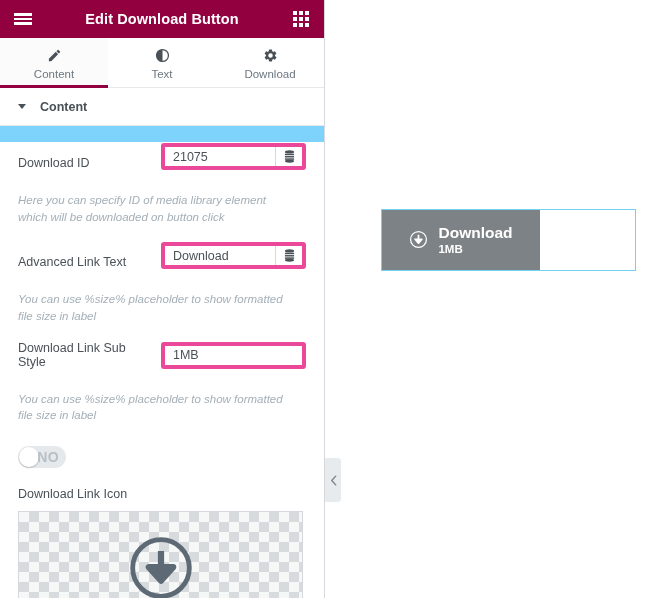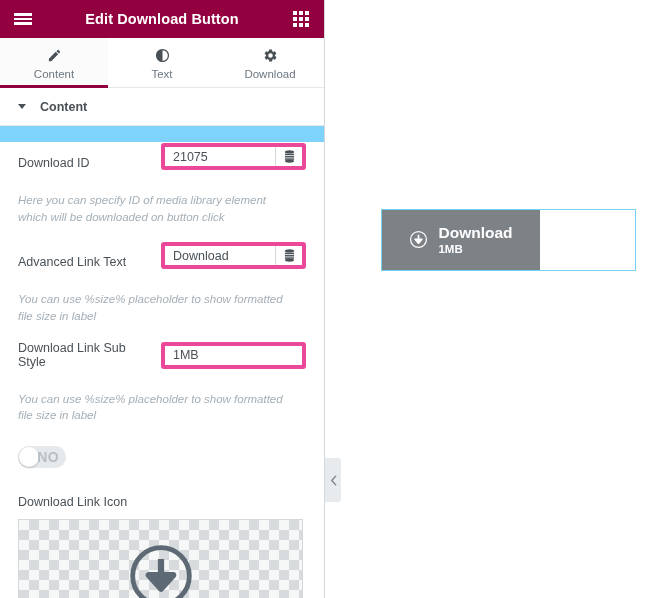--- a/index.html
+++ b/index.html
@@ -246,21 +246,21 @@
     font-size: 14px;
     color: #b7c0c7;
     letter-spacing: 0.4px;
     font-weight: bold;
   }
 
   
   .field-label-block {
     font-size: 12.5px;
     color: #495157;
-    margin-top: 27px;
+    margin-top: 19px;
   }
   #icon-preview {
     margin-top: 10px;
     width: 285px;
     height: 118px;
     border: 1px solid #d5d8dc;
     box-sizing: border-box;
     background-image:
       linear-gradient(45deg, #d8dbdd 25%, transparent 25%, transparent 75%, #d8dbdd 75%),
       linear-gradient(45deg, #d8dbdd 25%, transparent 25%, transparent 75%, #d8dbdd 75%);

